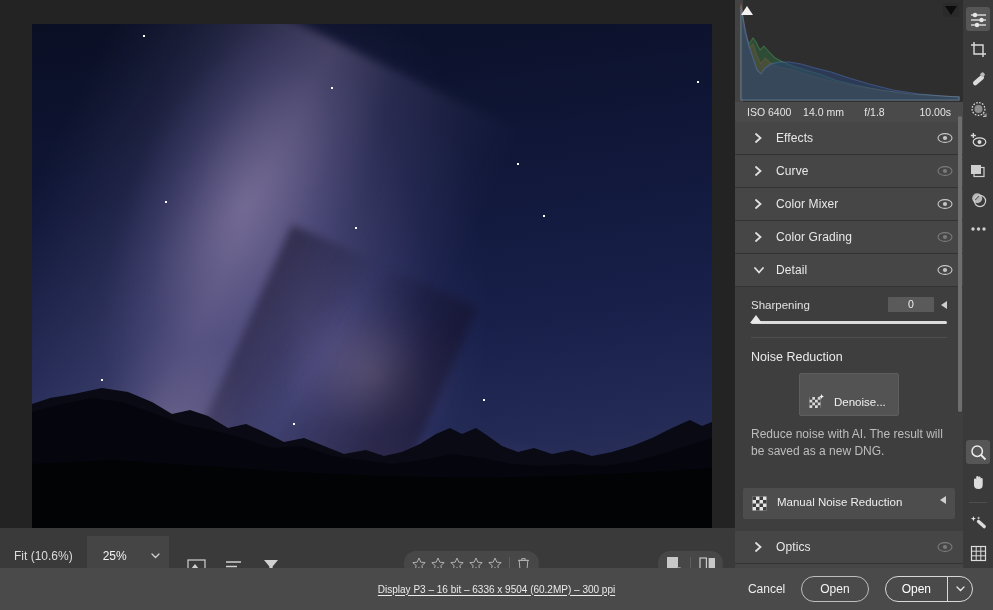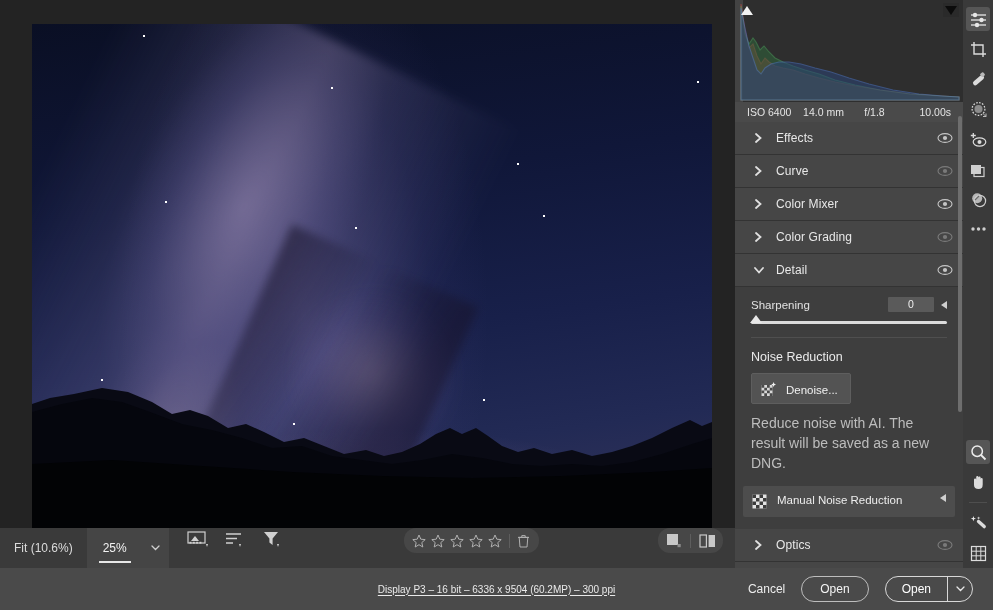--- a/index.html
+++ b/index.html
@@ -209,26 +209,26 @@
   .track .knob {
     position:absolute; left:-1px; top:-6px;
     width:0;height:0;border-left:6px solid transparent;
     border-right:6px solid transparent;border-bottom:8px solid #e8e8e8;
   }
   .divider { height:1px; background:#4f4f4f; margin:13px 0 0 0; }
   .nr-title { font-size:12.5px; color:#eaeaea; margin:12px 0 9px 0; }
   .denoise-btn {
     display:inline-flex; align-items:center; gap:9px;
     background:#535353; border:1px solid #5e5e5e; border-radius:2px;
-    padding:8px 12px 6px 9px; cursor:default;
+    padding:20px 12px 6px 9px; cursor:default;margin-left:48px;
   }
   .denoise-btn span { font-size:11.5px; color:#f0f0f0; }
   .nr-desc {
-    font-size:14px; color:#bdbdbd; line-height:1.42;
-    margin:10px 0 12px 0;
+    font-size:12px; color:#bdbdbd; line-height:1.42;
+    margin:10px 0 28px 0;
   }
   .manual-nr {
     display:flex; align-items:flex-start; gap:10px;
     background:#4d4d4d; border-radius:2px;
     padding:8px 9px 8px 9px; margin:0 -8px;
   }
   .manual-nr .mlabel { flex:1; font-size:11.5px; color:#ededed; }
   .manual-nr .marrow {
     width:0;height:0;border-top:4.5px solid transparent;
     border-bottom:4.5px solid transparent;border-right:6px solid #cfcfcf;
@@ -249,21 +249,21 @@
     display:flex; align-items:center; justify-content:center;
     cursor:default;
   }
   .rail-btn.active { background:#565656; }
   .rail-sep { width:18px; height:1px; background:#4e4e4e; margin:5px 0; }
   .rail-spacer { flex:1; }
 
   
   .toolbar {
     position:absolute; left:0; top:528px; width:735px; height:48px;
-    background:#3a3a3a; display:flex; align-items:flex-start;
+    background:#3a3a3a; display:flex; align-items:flex-end;
   }
   .zoom-fit {
     padding:0 14px; font-size:12px; color:#dcdcdc; line-height:40px;
     height:40px;
   }
   .zoom-sel {
     position:relative; padding:0 16px; font-size:12px; color:#f2f2f2;
     line-height:40px; height:40px; background:#454545;
   }
   .zoom-sel::after {

